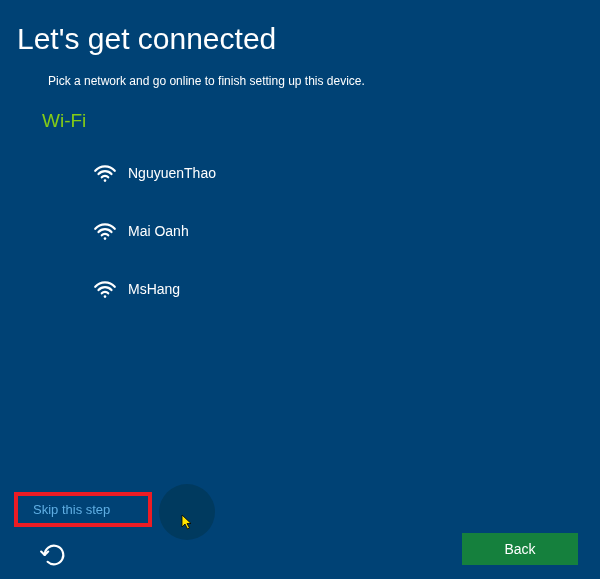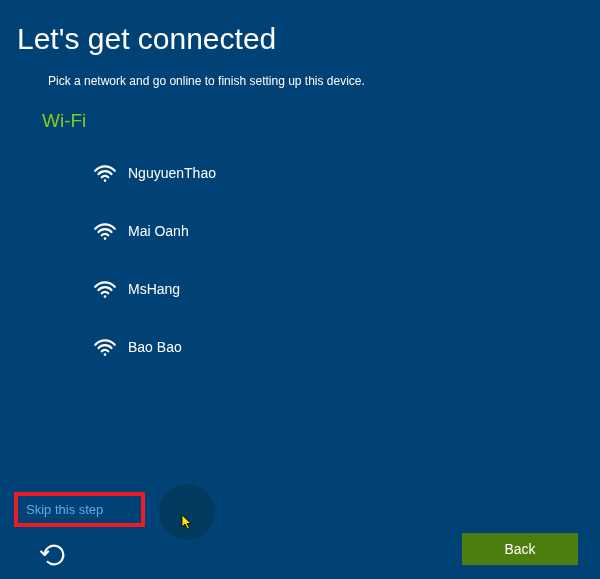--- a/index.html
+++ b/index.html
@@ -56,21 +56,21 @@
     }
     .network-name {
       font-size: 14px;
       font-weight: 400;
       color: #ffffff;
     }
     .skip-link-wrap {
       position: absolute;
       left: 14px;
       bottom: 52px;
-      padding: 4px 38px 5px 8px;
+      padding: 4px 38px 5px 15px;
       border: 4px solid #ed1c24;
     }
     .skip-link {
       color: #5faee3;
       font-size: 13px;
       font-weight: 400;
       cursor: pointer;
     }
     .cursor-circle {
       position: absolute;
@@ -96,21 +96,21 @@
       width: 30px;
       height: 30px;
       cursor: pointer;
     }
     .back-button {
       position: absolute;
       right: 22px;
       bottom: 14px;
       width: 116px;
       height: 32px;
-      background: #4d7c0f;
+      background: #15803d;
       color: #ffffff;
       font-size: 14px;
       display: flex;
       align-items: center;
       justify-content: center;
       cursor: pointer;
       border: none;
     }
   </style>
 </head>
@@ -151,31 +151,20 @@
     <span class="wifi-icon">
       <svg viewBox="0 0 24 24" width="26" height="26" fill="none" stroke="#ffffff" stroke-width="2">
         <path d="M3 10 A12 12 0 0 1 21 10" stroke-linecap="round"></path>
         <path d="M6 13 A8 8 0 0 1 18 13" stroke-linecap="round"></path>
         <path d="M9 16 A4 4 0 0 1 15 16" stroke-linecap="round"></path>
         <circle cx="12" cy="19" r="1.2" fill="#ffffff" stroke="none"></circle>
       </svg>
     </span>
     <span class="network-name">MsHang</span>
   </div>
-  <div class="network-item">
-    <span class="wifi-icon">
-      <svg viewBox="0 0 24 24" width="26" height="26" fill="none" stroke="#ffffff" stroke-width="2">
-        <path d="M3 10 A12 12 0 0 1 21 10" stroke-linecap="round"></path>
-        <path d="M6 13 A8 8 0 0 1 18 13" stroke-linecap="round"></path>
-        <path d="M9 16 A4 4 0 0 1 15 16" stroke-linecap="round"></path>
-        <circle cx="12" cy="19" r="1.2" fill="#ffffff" stroke="none"></circle>
-      </svg>
-    </span>
-    <span class="network-name">Bao Bao</span>
-  </div>
 </div>
 
 <div class="skip-link-wrap">
   <span class="skip-link">Skip this step</span>
 </div>
 
 <div class="cursor-circle"></div>
 
 <div class="cursor-arrow">
   <svg viewBox="0 0 16 16" width="16" height="16">

